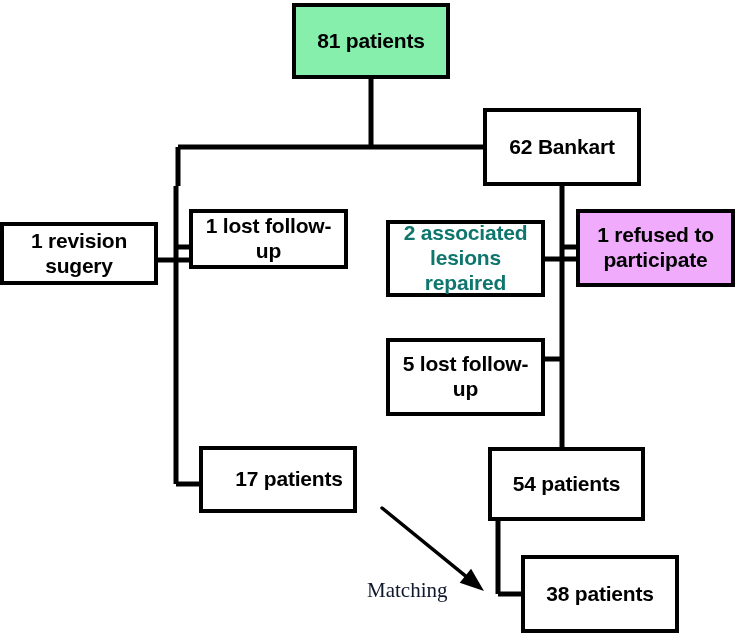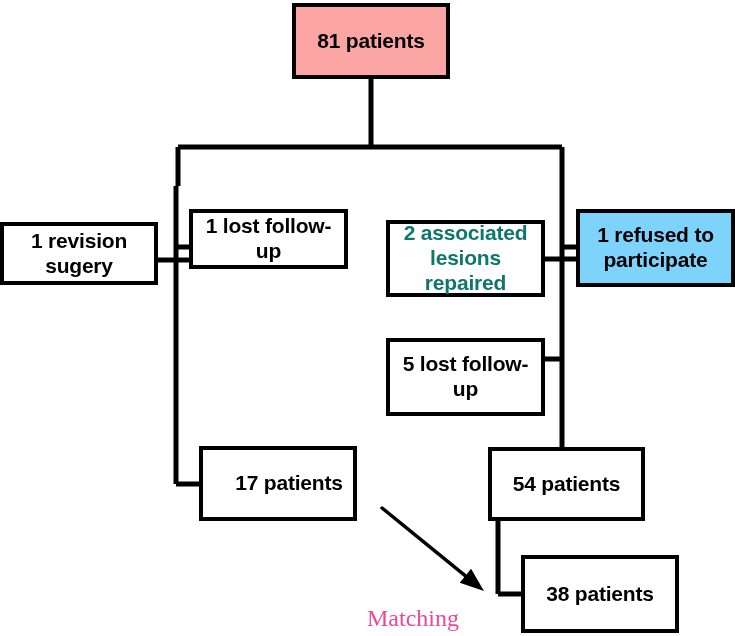--- a/index.html
+++ b/index.html
@@ -40,27 +40,26 @@
     letter-spacing: -0.2px;
     padding: 2px 6px;
     z-index: 2;
   }
   .node-text {
     display: block;
     white-space: pre-line;
   }
   .edge-label {
     position: absolute;
-    color: #ec4899;
+    color: #0f172a;
     font-family: "Liberation Serif", serif;
-    font-size: 24px;
+    font-size: 21px;
     font-weight: 400;
     white-space: nowrap;
     z-index: 3;
-    margin-top: 27px;
   }
 </style>
 </head>
 <body>
 
 <div id="flowchart-root">
 
   <svg id="edge-layer" viewBox="0 0 735 636" xmlns="http://www.w3.org/2000/svg">
     <g id="connectors" stroke="#000000" stroke-width="5" fill="none" stroke-linecap="butt">
         <path d="M 371 79 L 371 147"></path>
@@ -77,41 +76,44 @@
         <path d="M 545 359 L 562 359"></path>
         <path d="M 498 521 L 498 594"></path>
         <path d="M 498 594 L 523 594"></path>
       </g>
     <g id="arrow-group">
       <line id="matching-arrow-line" stroke="#000000" stroke-width="3.5" stroke-linecap="round" x1="382" y1="508" x2="468.4870284261021" y2="578.3766996016321"></line>
       <polygon id="matching-arrow-head" fill="#000000" points="484,591 459.70394893205696,582.8328767302127 471.064919290588,568.8712023137044"></polygon>
     </g>
   </svg>
 
-  <div class="node" style="left: 292px; top: 3px; width: 158px; height: 76px; border-color: rgb(0, 0, 0); background: #fca5a5; color: rgb(0, 0, 0);">
+  <div class="node" style="left: 292px; top: 3px; width: 158px; height: 76px; border-color: rgb(0, 0, 0); background: #86efac; color: rgb(0, 0, 0);">
     <span class="node-text">81 patients</span>
+  </div>
+  <div class="node" style="left: 483px; top: 108px; width: 158px; height: 78px; border-color: rgb(0, 0, 0); background: rgb(255, 255, 255); color: rgb(0, 0, 0);">
+    <span class="node-text">62 Bankart</span>
   </div>
   <div class="node" style="left: 0px; top: 222px; width: 158px; height: 63px; border-color: rgb(0, 0, 0); background: rgb(255, 255, 255); color: rgb(0, 0, 0);">
     <span class="node-text">1 revision sugery</span>
   </div>
   <div class="node" style="left: 189px; top: 209px; width: 159px; height: 60px; border-color: rgb(0, 0, 0); background: rgb(255, 255, 255); color: rgb(0, 0, 0);">
     <span class="node-text">1 lost follow-up</span>
   </div>
   <div class="node" style="left: 386px; top: 220px; width: 159px; height: 77px; border-color: rgb(0, 0, 0); background: rgb(255, 255, 255); color: #0f766e;">
     <span class="node-text">2 associated
 lesions repaired</span>
   </div>
-  <div class="node" style="left: 576px; top: 209px; width: 159px; height: 78px; border-color: rgb(0, 0, 0); background: #7dd3fc; color: rgb(0, 0, 0);">
+  <div class="node" style="left: 576px; top: 209px; width: 159px; height: 78px; border-color: rgb(0, 0, 0); background: #f0abfc; color: rgb(0, 0, 0);">
     <span class="node-text">1 refused to
 participate</span>
   </div>
   <div class="node" style="left: 386px; top: 320px; width: 159px; height: 78px; border-color: rgb(0, 0, 0); background: rgb(255, 255, 255); color: rgb(0, 0, 0); margin-top: 18px;">
     <span class="node-text">5 lost follow-up</span>
   </div>
-  <div class="node" style="left: 199px; top: 446px; width: 158px; height: 75px; border-color: rgb(0, 0, 0); background: rgb(255, 255, 255); color: rgb(0, 0, 0); padding-left: 28px;">
+  <div class="node" style="left: 199px; top: 446px; width: 158px; height: 67px; border-color: rgb(0, 0, 0); background: rgb(255, 255, 255); color: rgb(0, 0, 0); padding-left: 28px;">
     <span class="node-text">17 patients</span>
   </div>
   <div class="node" style="left: 488px; top: 447px; width: 157px; height: 74px; border-color: rgb(0, 0, 0); background: rgb(255, 255, 255); color: rgb(0, 0, 0); justify-content: center;">
     <span class="node-text">54 patients</span>
   </div>
   <div class="node" style="left: 521px; top: 555px; width: 158px; height: 78px; border-color: rgb(0, 0, 0); background: rgb(255, 255, 255); color: rgb(0, 0, 0);">
     <span class="node-text">38 patients</span>
   </div>
 
   <div class="edge-label" id="matching-label" style="left: 367px; top: 578px;">Matching</div>

